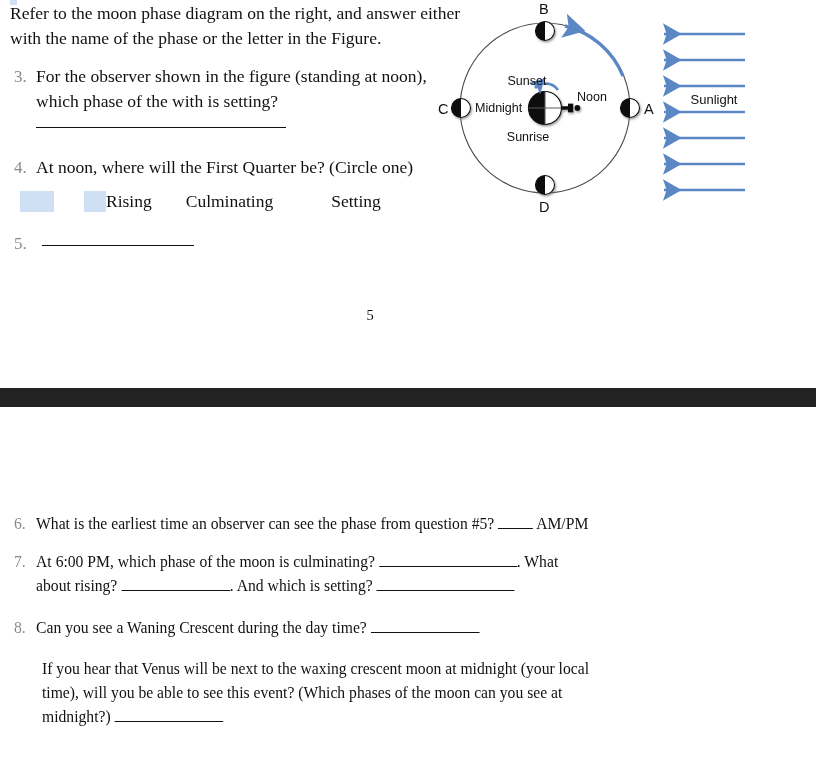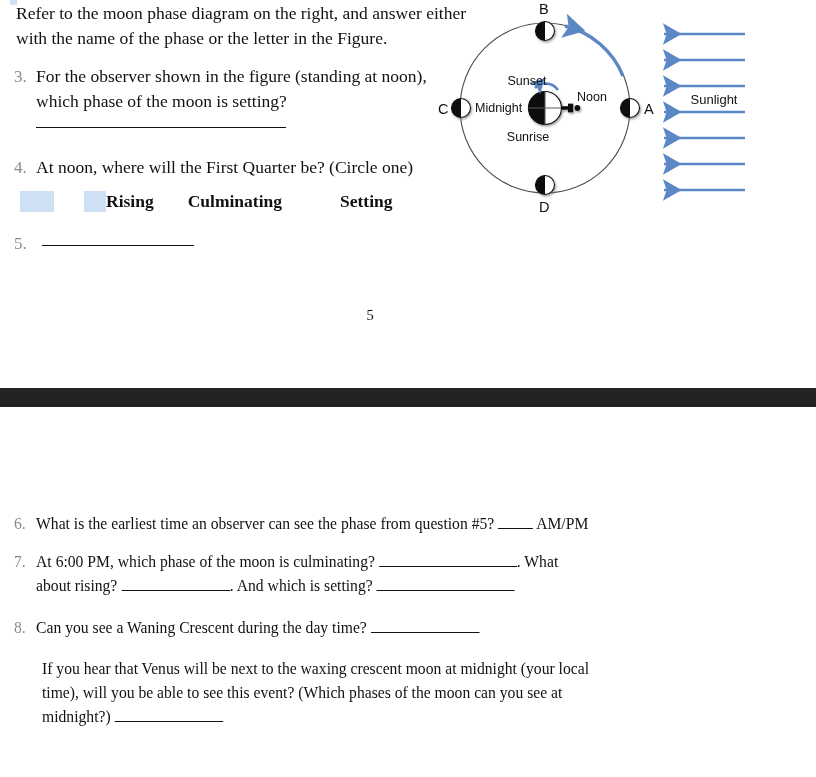--- a/index.html
+++ b/index.html
@@ -14,21 +14,21 @@
     overflow: hidden;
     font-family: "Liberation Serif", "DejaVu Serif", serif;
     color: #111111;
     -webkit-font-smoothing: antialiased;
   }
 
   .abs { position: absolute; }
 
   
   #intro {
-    left: 16px;
+    left: 10px;
     top: 1px;
     width: 470px;
     font-size: 17.5px;
     line-height: 25px;
     color: #111;
   }
   #intro-mark {
     left: 10px;
     top: 0px;
     width: 7px;
@@ -62,21 +62,21 @@
     font-size: 17.5px; line-height: 25px;
     display: flex; align-items: center;
   }
   .hl-box {
     background: #cfe0f5;
     display: inline-block;
     height: 21px;
   }
   #hl1 { width: 34px; margin-left: 6px; }
   #hl2 { width: 22px; margin-left: 30px; }
-  .opt { margin-left: 0px; font-weight: bold; }
+  .opt { margin-left: 0px; }
   #opt-rising { }
   #opt-culminating { margin-left: 34px; }
   #opt-setting { margin-left: 58px; }
 
   #q5 { left: 14px; top: 231px; width: 520px; font-size: 17.5px; line-height: 25px;
         display:flex; align-items: baseline; }
   #q5-rule {
     display: inline-block;
     width: 152px;
     border-bottom: 1.3px solid #111;
@@ -138,21 +138,21 @@
 </style>
 </head>
 <body>
 
 <div class="abs" id="intro-mark"></div>
 
 <div class="abs" id="intro">Refer to the moon phase diagram on the right, and answer either with the name of the phase or the letter in the Figure.</div>
 
 <div class="abs q" id="q3">
   <span class="qnum">3.</span>
-  <span class="qbody">For the observer shown in the figure (standing at noon), which phase of the moon is setting?</span>
+  <span class="qbody">For the observer shown in the figure (standing at noon), which phase of the with is setting?</span>
 </div>
 <div class="abs" id="q3-rule"></div>
 
 <div class="abs q" id="q4">
   <span class="qnum">4.</span>
   <span class="qbody">At noon, where will the First Quarter be? (Circle one)</span>
 </div>
 
 <div class="abs" id="q4-options">
   <span class="hl-box" id="hl1"></span>

